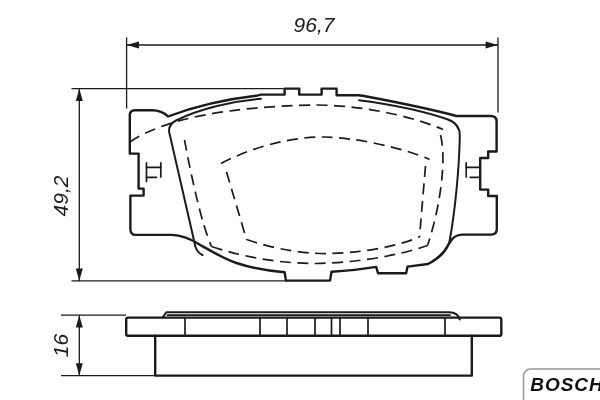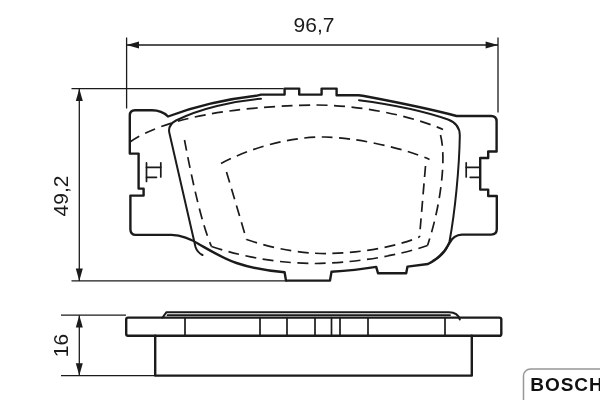--- a/index.html
+++ b/index.html
@@ -3,20 +3,21 @@
 <meta charset="utf-8">
 <style>
   html, body { margin: 0; padding: 0; background: #ffffff; }
   .stage {
     position: relative;
     width: 600px;
     height: 400px;
     background: #ffffff;
     overflow: hidden;
     font-family: "Liberation Sans", sans-serif;
+    font-style: italic;
   }
   svg { display: block; }
   .outline  { fill: none; stroke: #1b1b1b; stroke-width: 2.4; stroke-linejoin: round; stroke-linecap: round; }
   .inner    { fill: none; stroke: #1b1b1b; stroke-width: 2;   stroke-linejoin: round; stroke-linecap: round; }
   .thin     { fill: none; stroke: #1b1b1b; stroke-width: 1.7; stroke-linecap: round; }
   .dashed   { fill: none; stroke: #1b1b1b; stroke-width: 1.7; stroke-dasharray: 11 6.5; stroke-linecap: butt; }
   .dim      { fill: none; stroke: #1b1b1b; stroke-width: 1.3; }
   .arrow    { fill: #1b1b1b; stroke: none; }
   .dim-text { fill: #1b1b1b; font-size: 21px; font-family: "Liberation Sans", sans-serif; }
   .logo-box { fill: none; stroke: #979797; stroke-width: 1.5; }

